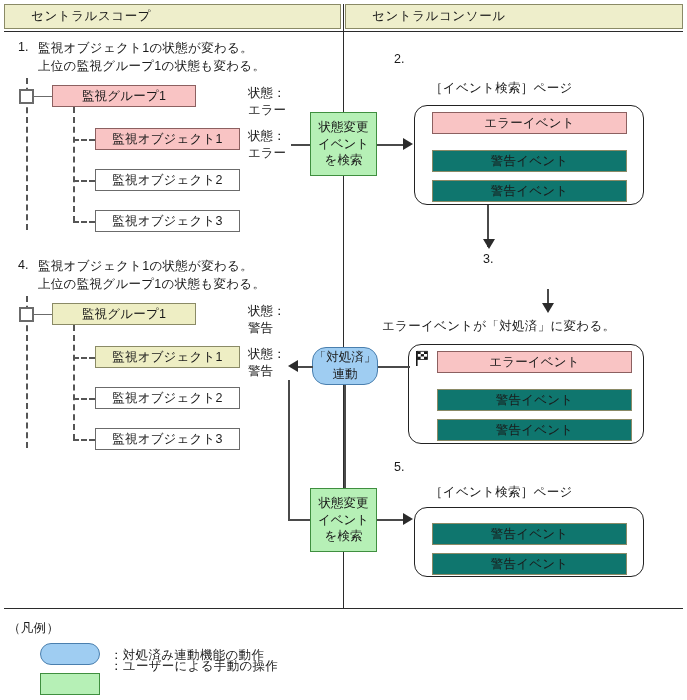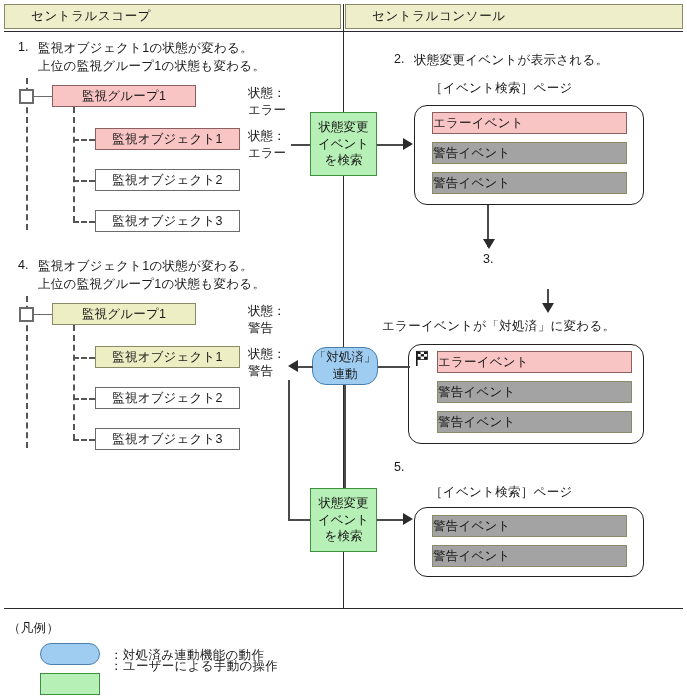--- a/index.html
+++ b/index.html
@@ -85,25 +85,25 @@
   
   .panel{
     position:absolute;
     border:1.6px solid #222;border-radius:13px;
     box-sizing:border-box;background:#fff;
   }
   .evt{
     position:absolute;height:22px;
     border:1.4px solid #6b6b6b;
     box-sizing:border-box;
-    display:flex;align-items:center;
+    display:flex;align-items:center;justify-content:center;
     font-size:12.5px;letter-spacing:.2px;
   }
   .evt.err{background:#f9c4c4;border-color:#8c6060;}
-  .evt.warn{background:#a3a3a3;border-color:#8a8a66;}
+  .evt.warn{background:#0f766e;border-color:#8a8a66;margin-top:8px;}
 
   
   .line-h{position:absolute;height:1.6px;background:#4a4a4a;}
   .line-v{position:absolute;width:1.6px;background:#4a4a4a;}
   .arrow-r{
     position:absolute;width:0;height:0;
     border-top:6px solid transparent;border-bottom:6px solid transparent;
     border-left:10px solid #2b2b2b;
   }
   .arrow-l{
@@ -189,21 +189,20 @@
   <div class="proc-green" style="left:310px;top:112px;width:67px;height:64px;">
     <div>状態変更</div>
     <div>イベント</div>
     <div>を検索</div>
   </div>
 
   <div class="line-h" style="left:377px;top:144px;width:28px;"></div>
   <div class="arrow-r" style="left:403px;top:138px;"></div>
 
   <div class="num" style="left:394px;top:52px;">2.</div>
-  <div class="txt" style="left:414px;top:52px;">状態変更イベントが表示される。</div>
   <div class="txt" style="left:430px;top:80px;">［イベント検索］ページ</div>
 
   <div class="panel" style="left:414px;top:105px;width:230px;height:100px;"></div>
   <div class="evt err" style="left:432px;top:112px;width:195px;">
     <span>エラーイベント</span>
   </div>
   <div class="evt warn" style="left:432px;top:142px;width:195px;">
     <span>警告イベント</span>
   </div>
   <div class="evt warn" style="left:432px;top:172px;width:195px;">

